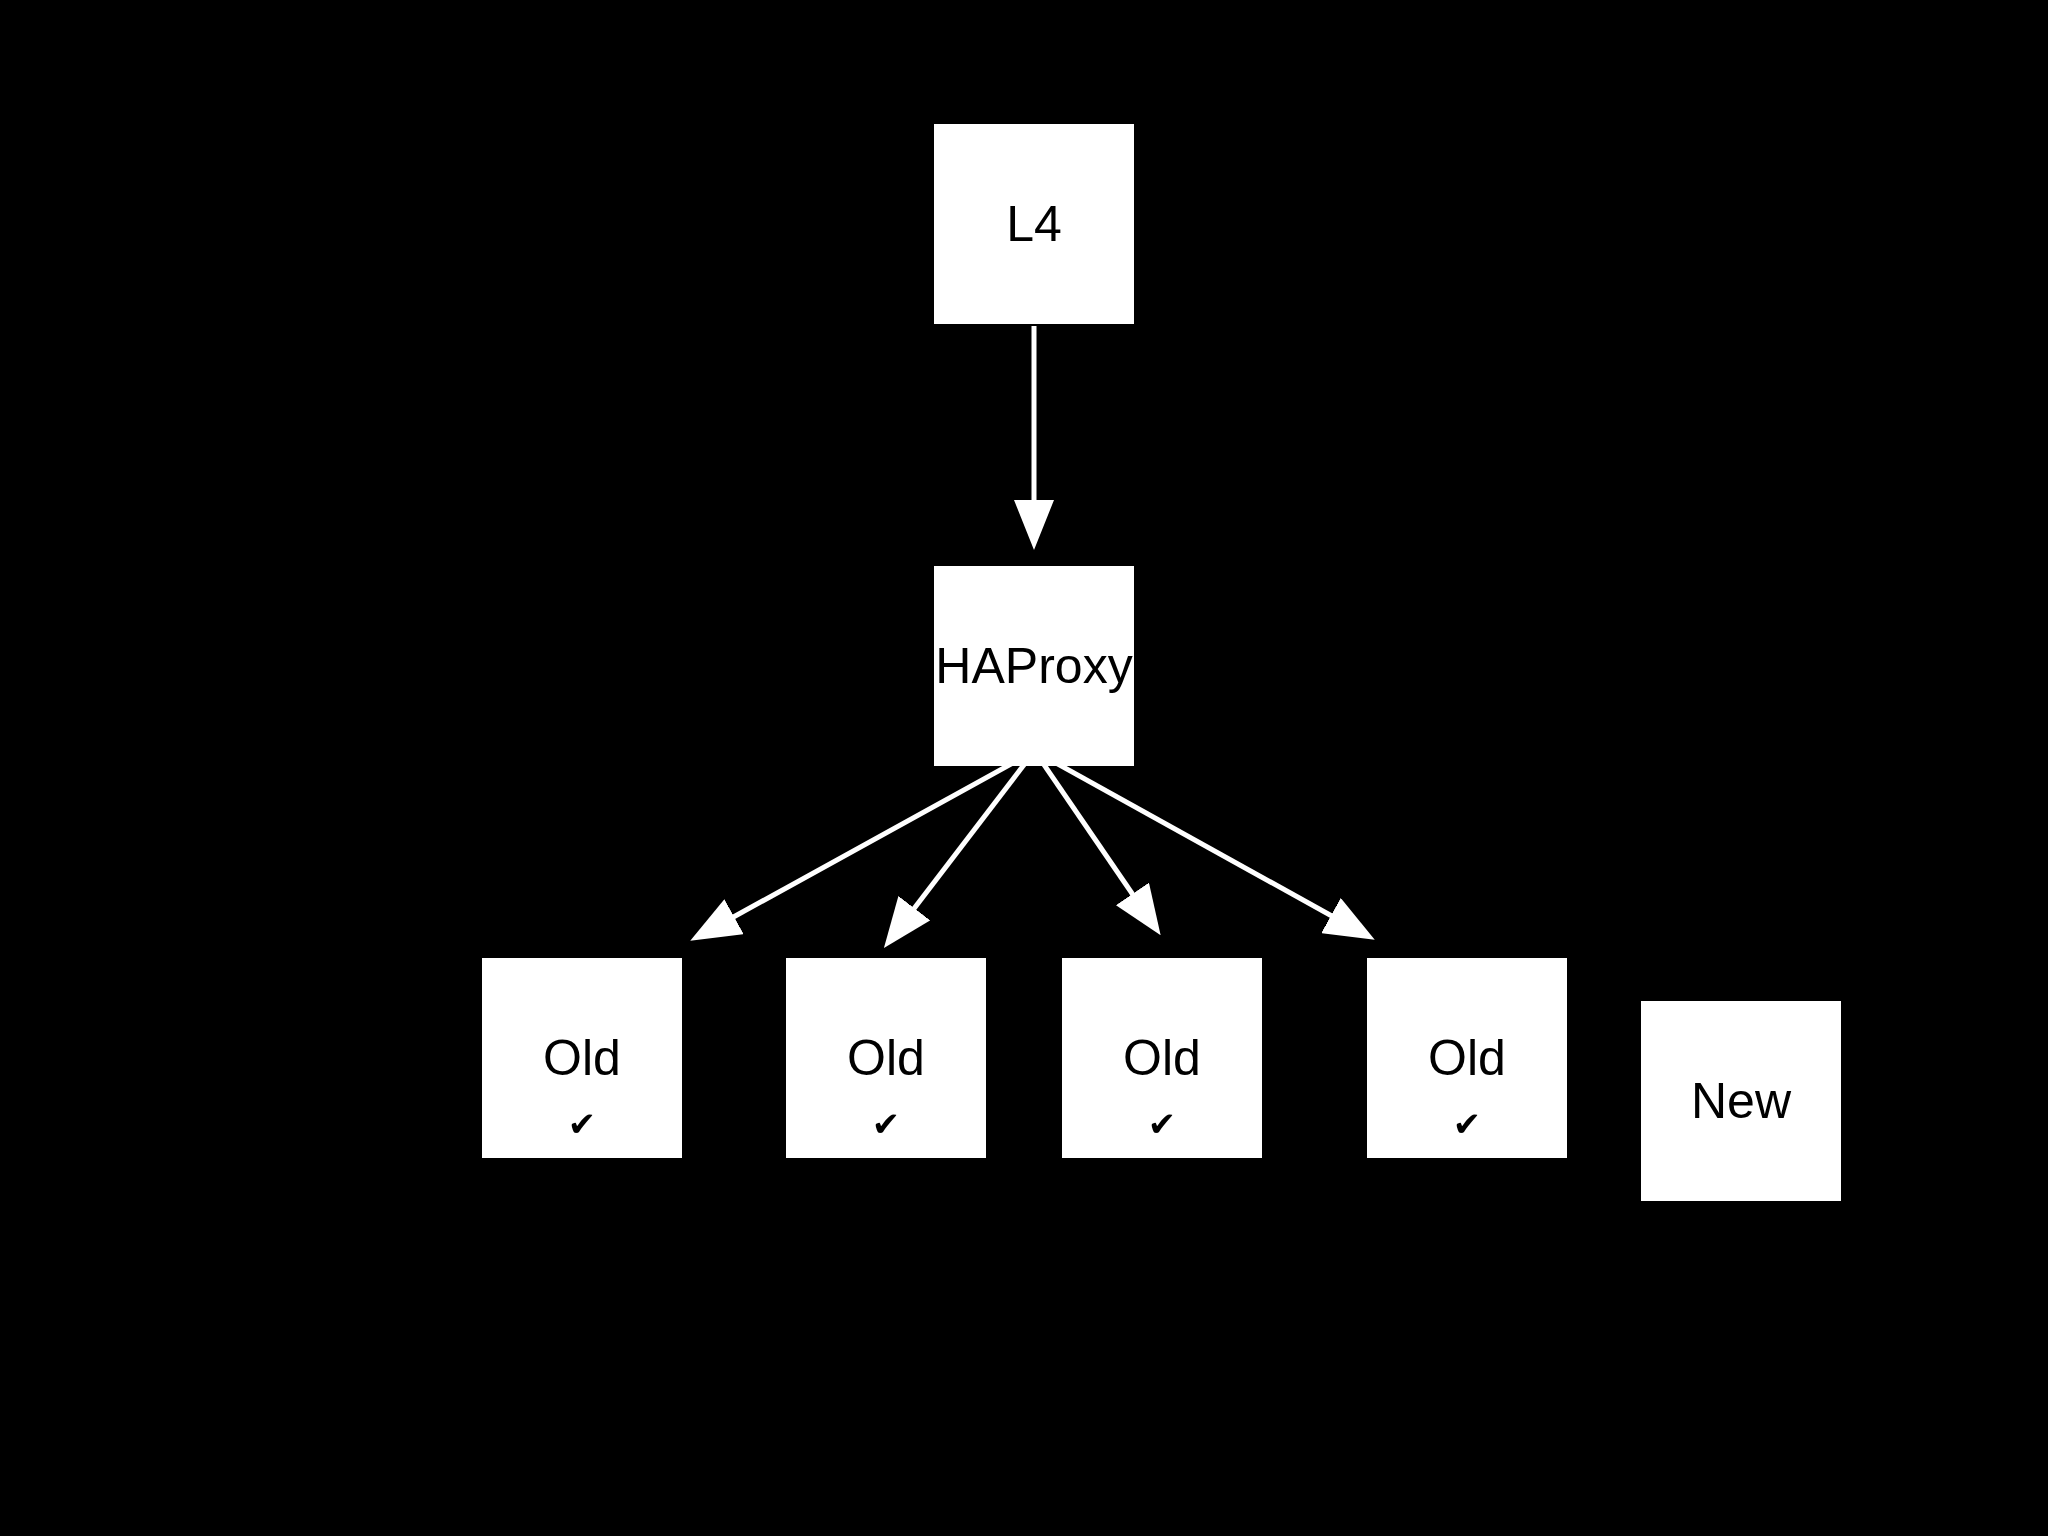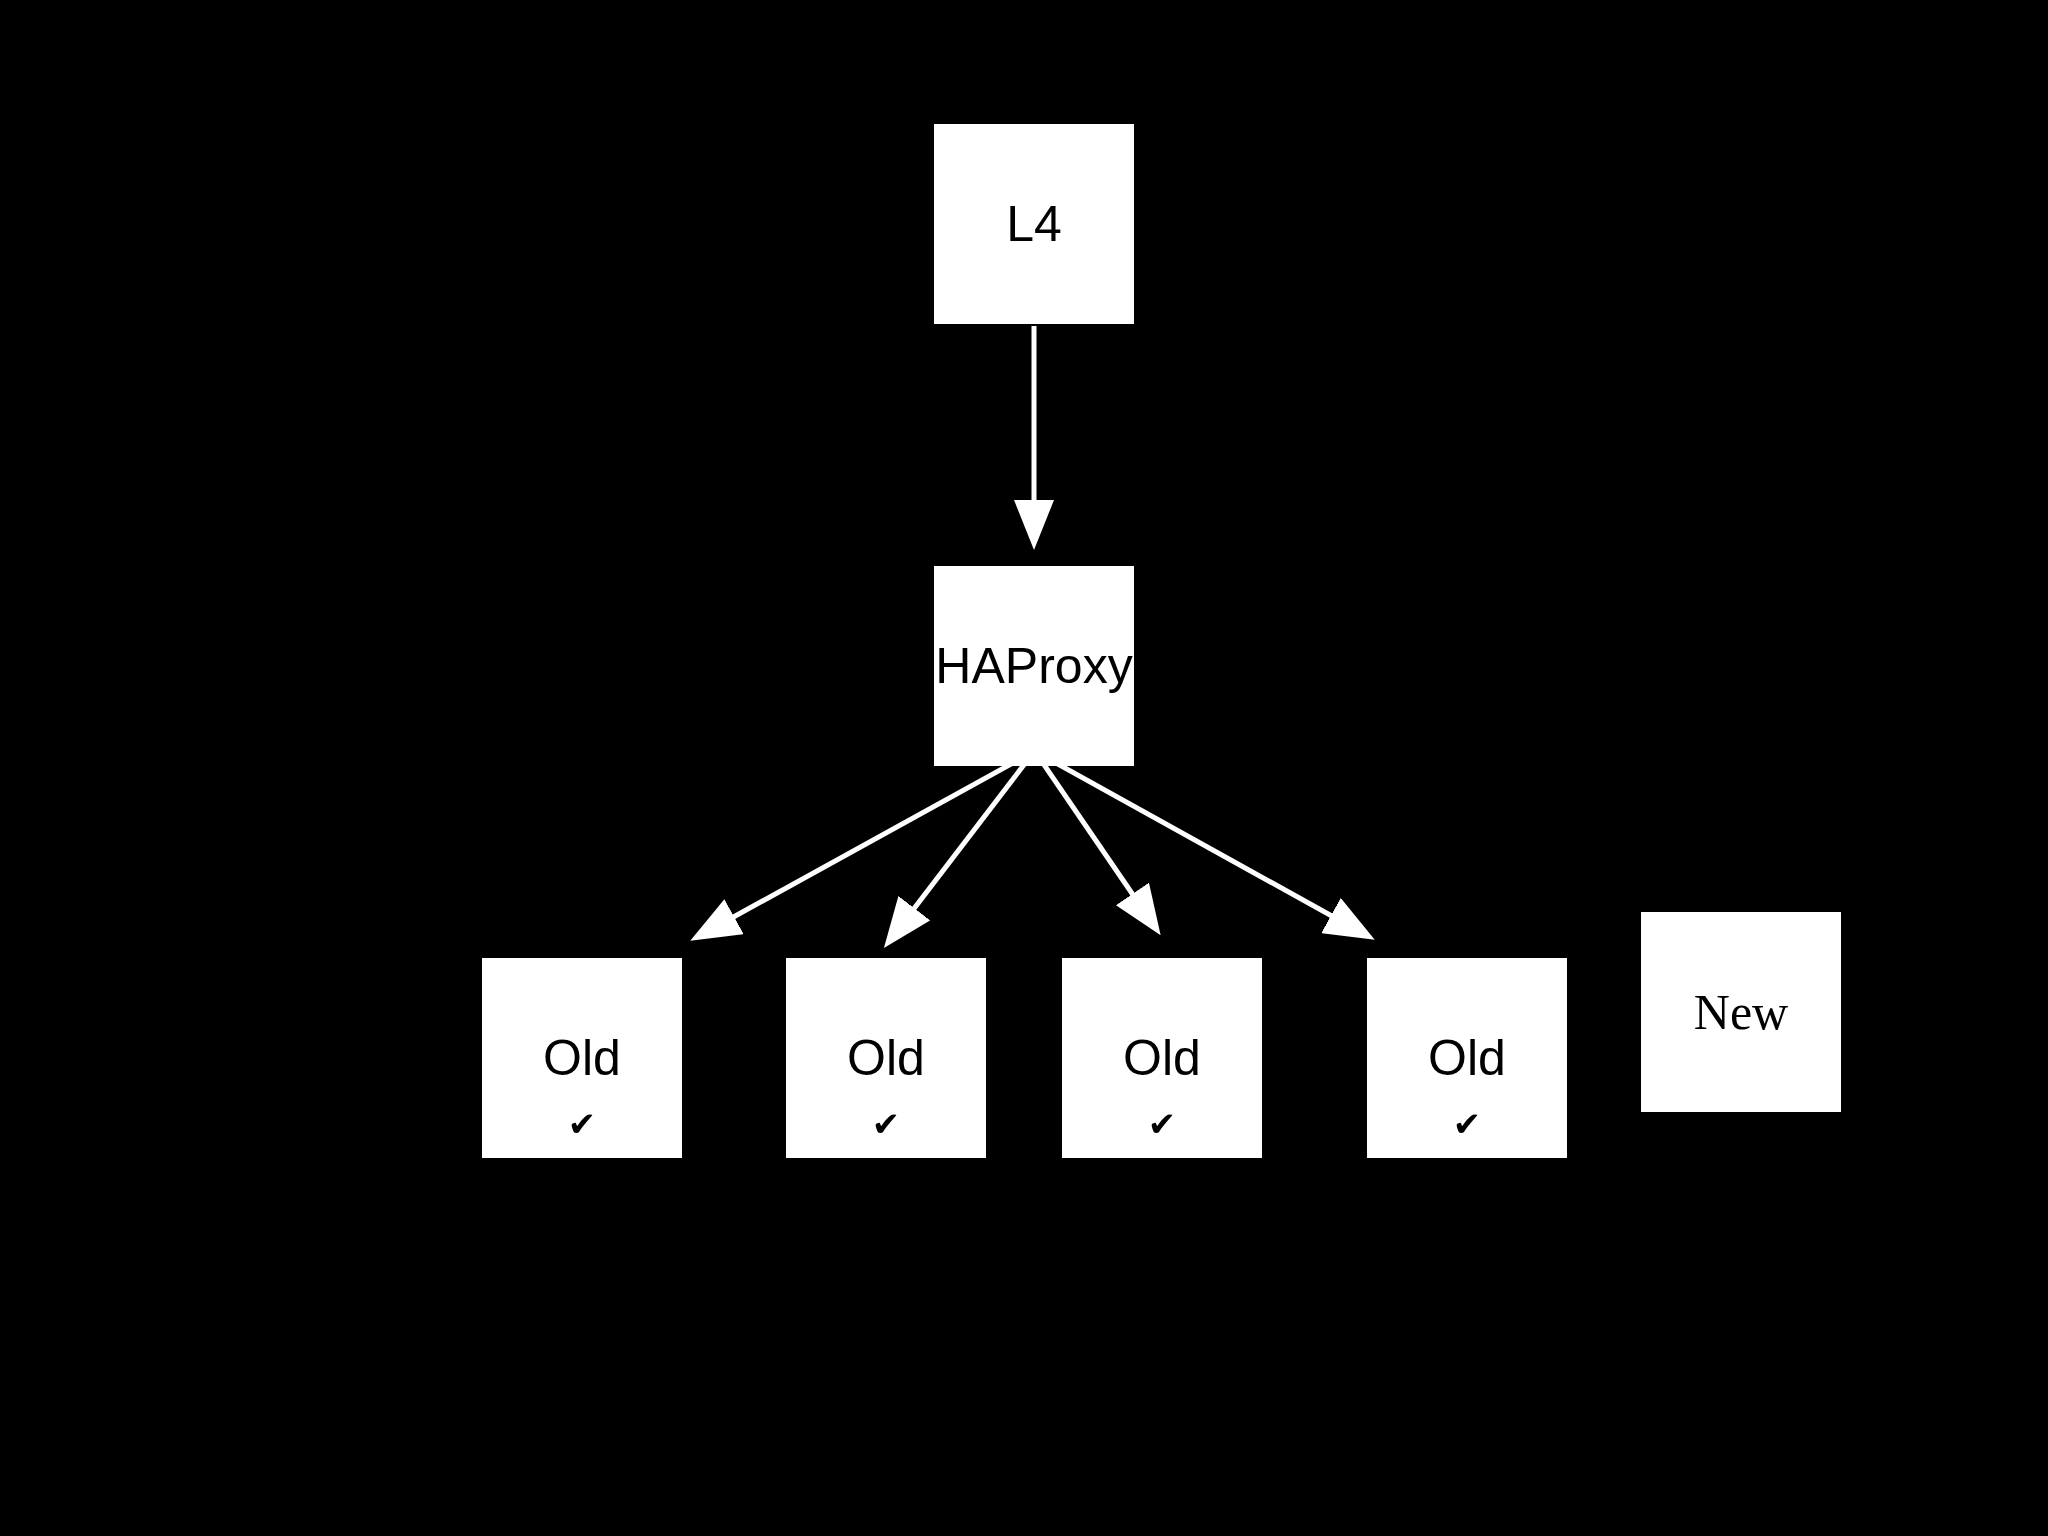--- a/index.html
+++ b/index.html
@@ -60,21 +60,21 @@
     line-height: 40px;
     color: #000000;
   }
   
   .node-l4      { left: 934px;  top: 124px; }
   .node-haproxy { left: 934px;  top: 550px; margin-top: 16px; }
   .node-old1    { left: 482px;  top: 958px; }
   .node-old2    { left: 786px;  top: 958px; }
   .node-old3    { left: 1062px; top: 958px; }
   .node-old4    { left: 1367px; top: 958px; }
-  .node-new     { left: 1641px; top: 912px; font-family: Liberation Serif, serif; }
+  .node-new     { left: 1641px; top: 1001px; }
 </style>
 </head>
 <body>
 
 <div id="stage">
 
   <svg id="edges-svg" viewBox="0 0 2048 1536" xmlns="http://www.w3.org/2000/svg">
     <defs>
       <marker id="arrowhead" markerWidth="10" markerHeight="8" refX="8" refY="4" orient="auto" markerUnits="strokeWidth">
         <path d="M0,0 L10,4 L0,8 Z" fill="#ffffff"></path>

